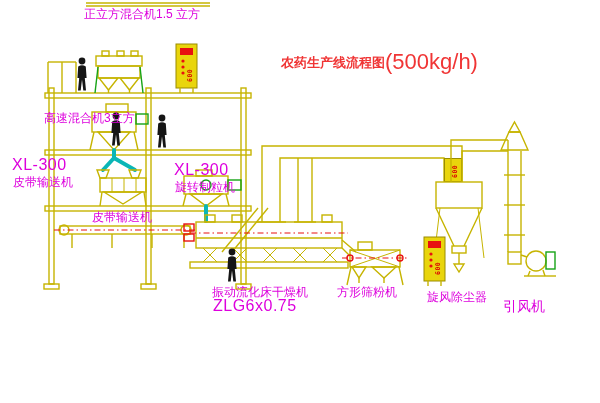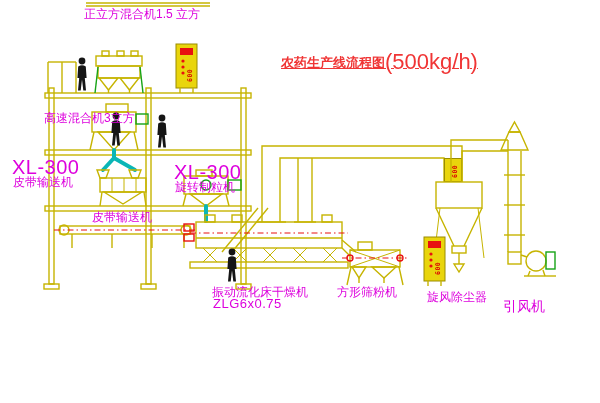--- a/index.html
+++ b/index.html
@@ -14,23 +14,23 @@
   svg .r{stroke:#e81010;}
   svg .rd{stroke:#e81010;stroke-width:1;stroke-dasharray:6 3 1.5 3;}
   svg .rf{fill:#e81010;stroke:none;}
   svg .cab{fill:#e9d50c;stroke:#9a8c00;stroke-width:1;}
   svg .cabtxt{fill:#d80000;stroke:none;font:700 6.5px "DejaVu Sans Mono",monospace;letter-spacing:.5px;}
   svg .cpipe{stroke:#0ab6b6;stroke-width:4;fill:none;stroke-linecap:round;}
   svg .person, svg .person *{fill:#151515;stroke:none;}
 
   
   .lbl{position:absolute;color:#dd00dd;font-size:12px;line-height:1.1;white-space:nowrap;}
-  .lbl.model{font-size:20px;letter-spacing:.5px;}
-  .lbl.mid{font-size:13px;letter-spacing:.5px;}
-  .title{position:absolute;left:281px;top:49px;color:#f03535;font-size:13px;font-weight:700;white-space:nowrap;text-decoration:underline;}
+  .lbl.model{font-size:16px;letter-spacing:.5px;}
+  .lbl.mid{font-size:16px;letter-spacing:.5px;}
+  .title{position:absolute;left:281px;top:49px;color:#f03535;font-size:13px;font-weight:700;white-space:nowrap;}
   .title .cap{font-size:22px;font-weight:400;vertical-align:-2px;}
 </style>
 </head>
 <body>
 
 <div class="stage">
 
 <svg viewBox="0 0 600 403" width="600" height="403">
   <defs>
     <g id="person">

